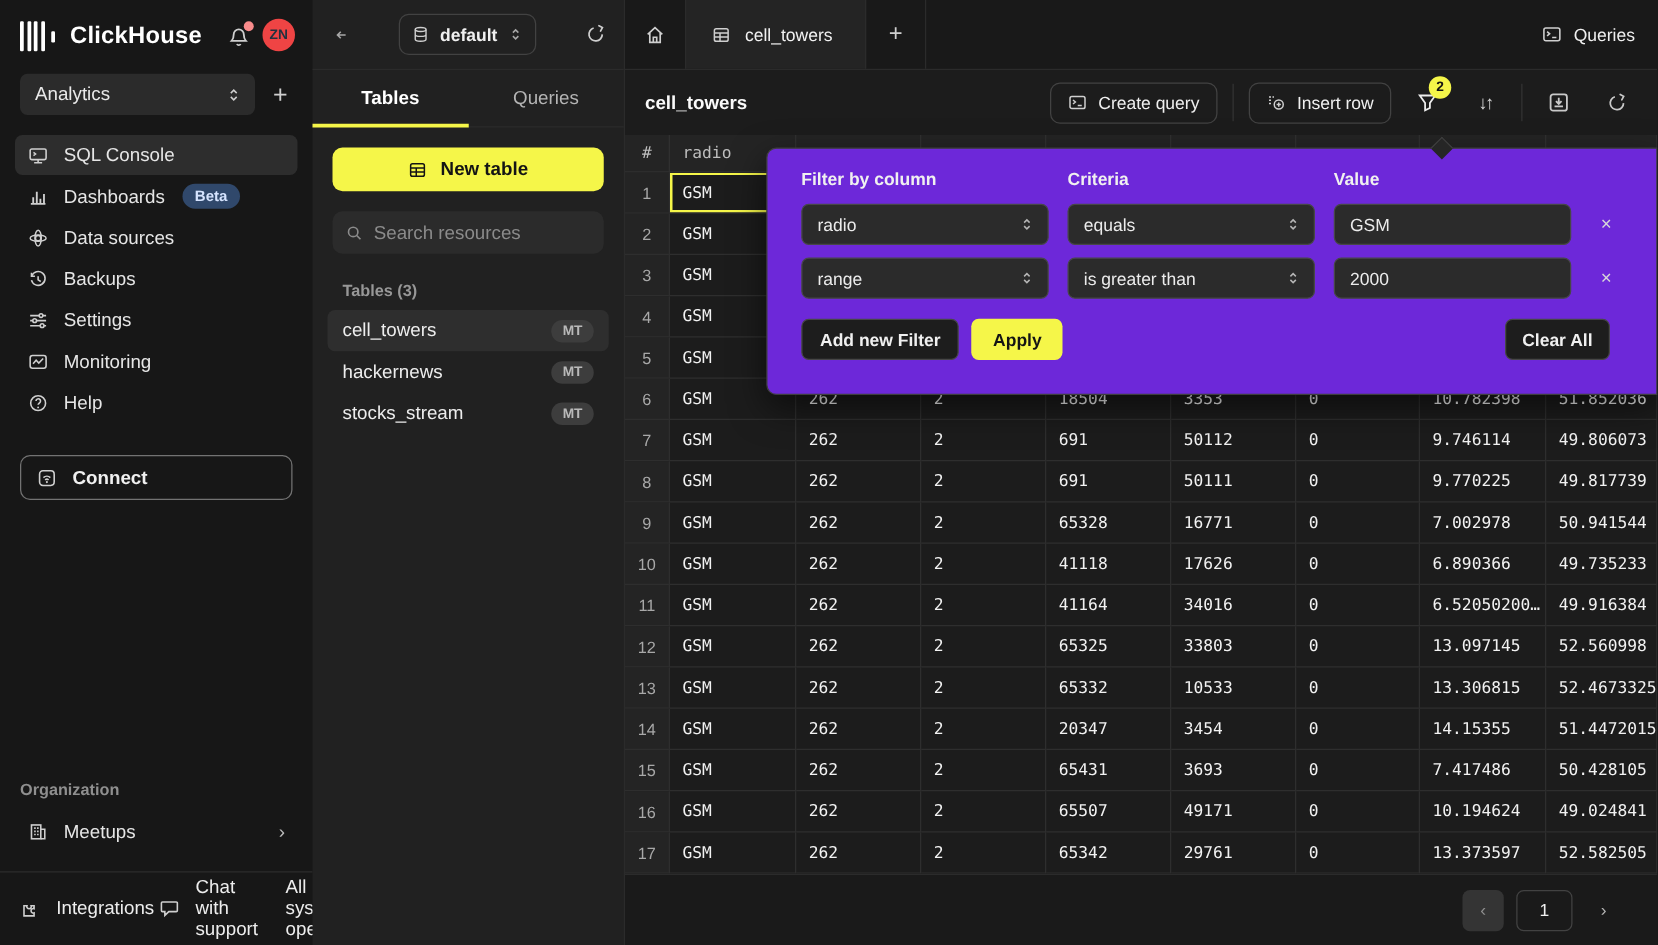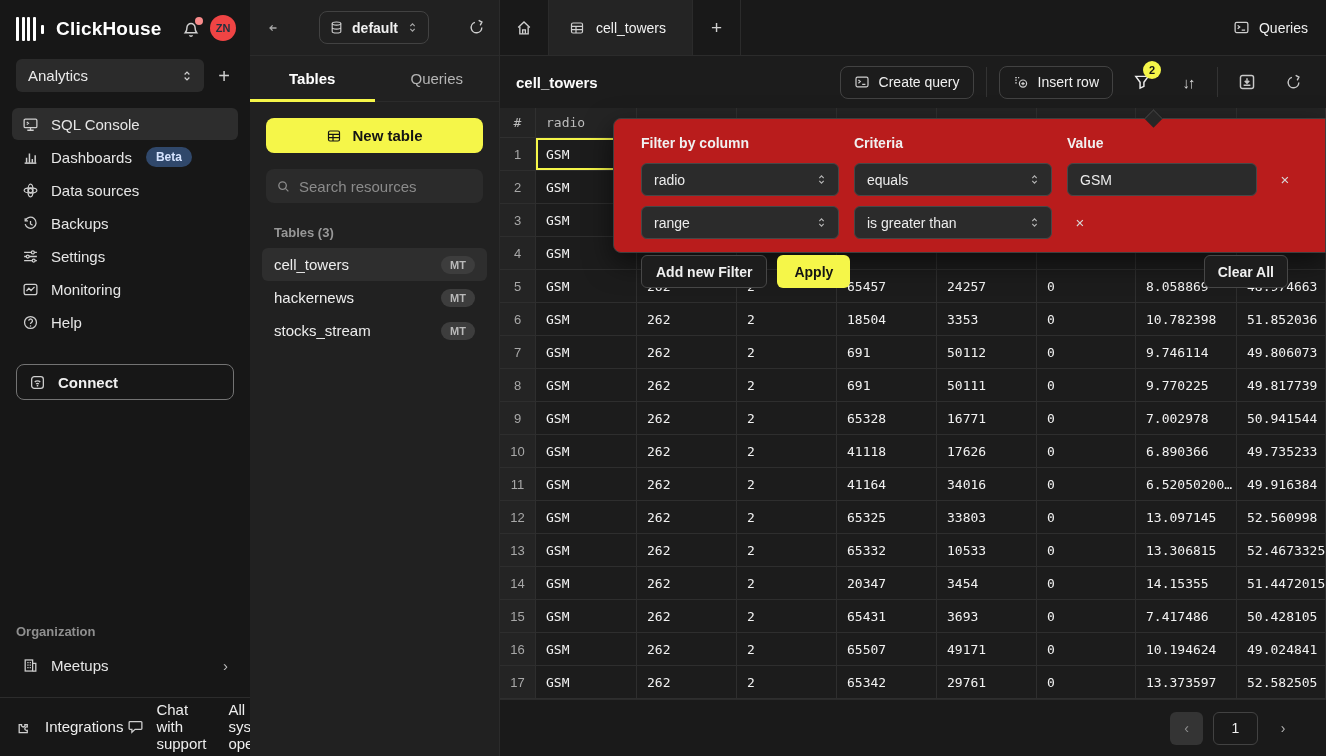--- a/index.html
+++ b/index.html
@@ -88,21 +88,21 @@
   .cell { display:flex; align-items:center; padding-left:10px; border-right:1px solid #2e2e2e; border-bottom:1px solid #2e2e2e; color:#f2f2f2; overflow:hidden; white-space:nowrap; }
   .cell.numcol { background:#242424; justify-content:center; padding-left:0; color:#a8a8a8; font-family:"Liberation Sans", sans-serif; }
   .cell.sel { box-shadow:inset 0 0 0 2px var(--accent); }
 
   .gridfoot { height:57px; background:#1a1a1a; border-top:1px solid #2b2b2b; display:flex; align-items:center; justify-content:flex-end; gap:10px; padding:0 28px; flex:0 0 57px; }
   .pg-prev { width:33px; height:33px; border-radius:6px; background:#343434; color:#8f8f8f; display:flex; align-items:center; justify-content:center; font-size:14px; }
   .pg-page { width:45px; height:33px; border-radius:6px; border:1px solid #424242; color:#f0f0f0; display:flex; align-items:center; justify-content:center; font-size:14px; }
   .pg-next { width:30px; height:33px; color:#b5b5b5; display:flex; align-items:center; justify-content:center; font-size:14px; }
 
   
-  .popover { position:absolute; left:113px; top:118px; width:713px; height:135px; background:#b91c1c; border:1px solid #3e3e3e; border-radius:8px 0 0 8px; box-shadow:0 10px 28px rgba(0,0,0,.55); z-index:20; padding:16px 0 0 27px; }
+  .popover { position:absolute; left:113px; top:118px; width:713px; height:198px; background:#6d28d9; border:1px solid #3e3e3e; border-radius:8px 0 0 8px; box-shadow:0 10px 28px rgba(0,0,0,.55); z-index:20; padding:16px 0 0 27px; }
   .popover::before { content:''; position:absolute; top:-7px; left:533px; width:12px; height:12px; background:#262626; border-left:1px solid #3e3e3e; border-top:1px solid #3e3e3e; transform:rotate(45deg); }
   .pop-grid { display:grid; grid-template-columns:198px 198px 190px 40px; column-gap:15px; row-gap:10px; align-items:center; }
   .pop-label { font-size:14px; font-weight:bold; color:#f0f0f0; margin-bottom:2px; }
   .pop-select { height:33px; background:#2b2b2b; border:1px solid #474747; border-radius:6px; display:flex; align-items:center; padding:0 10px 0 12px; font-size:14px; color:#ececec; }
   .pop-select span { margin-right:auto; }
   .pop-input { height:33px; background:#2b2b2b; border:1px solid #474747; border-radius:6px; display:flex; align-items:center; padding:0 12px; }
   .pop-input input { width:100%; background:transparent; border:none; outline:none; color:#ececec; font-size:14px; font-family:inherit; }
   .x-btn { color:#d8d8d8; font-size:15px; width:26px; height:26px; display:flex; align-items:center; justify-content:center; }
   .pop-actions { grid-column:1 / span 2; display:flex; gap:10px; margin-top:6px; }
   .addfilter-btn { height:33px; border:1px solid #474747; border-radius:6px; background:#1d1d1d; color:#f0f0f0; font-size:14px; font-weight:bold; padding:0 14px; font-family:inherit; }
@@ -650,20 +650,23 @@
     <svg class="ic" width="13" height="13" viewBox="0 0 16 16" fill="none" stroke="#b5b5b5" stroke-width="1.5">
             <path d="M5.3 6.3L8 3.6l2.7 2.7M5.3 9.7L8 12.4l2.7-2.7"></path>
           </svg>
   </div>
         <div class="pop-select f-col">
     <span>is greater than</span>
     <svg class="ic" width="13" height="13" viewBox="0 0 16 16" fill="none" stroke="#b5b5b5" stroke-width="1.5">
             <path d="M5.3 6.3L8 3.6l2.7 2.7M5.3 9.7L8 12.4l2.7-2.7"></path>
           </svg>
   </div>
+        <div class="pop-input">
+          <input value="2000" style="">
+        </div>
         <div class="x-btn">
           <span>×</span>
         </div>
         <div class="pop-actions">
         <button class="addfilter-btn">Add new Filter</button>
         <button class="apply-btn">Apply</button>
       </div>
       <div class="clearall-wrap">
         <button class="clearall-btn">Clear All</button>
       </div>

